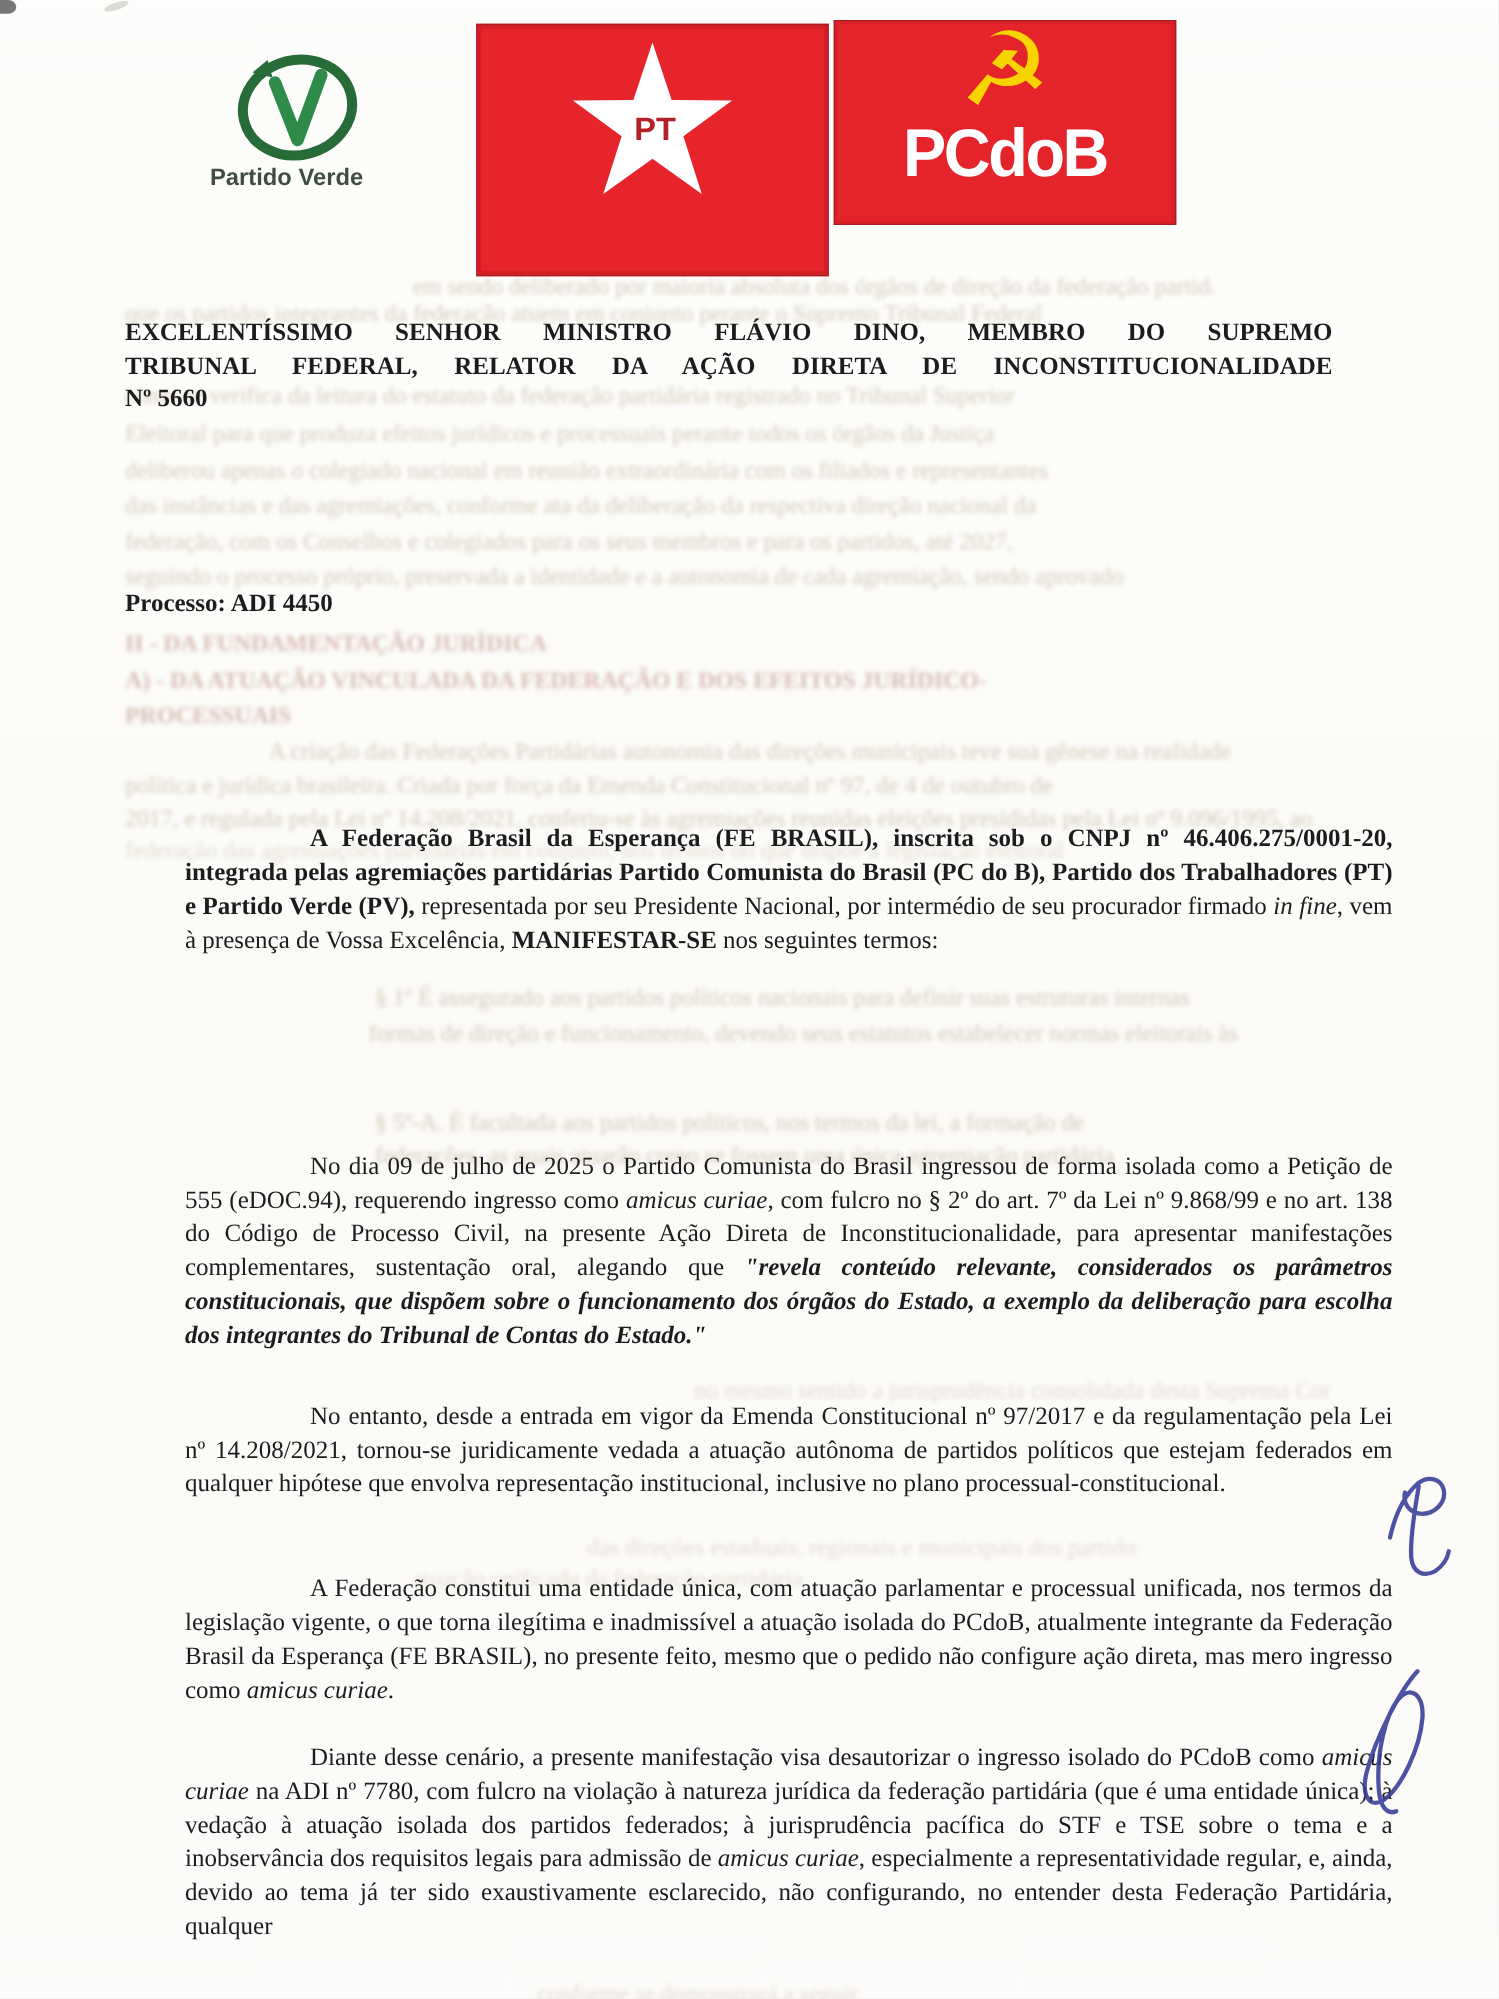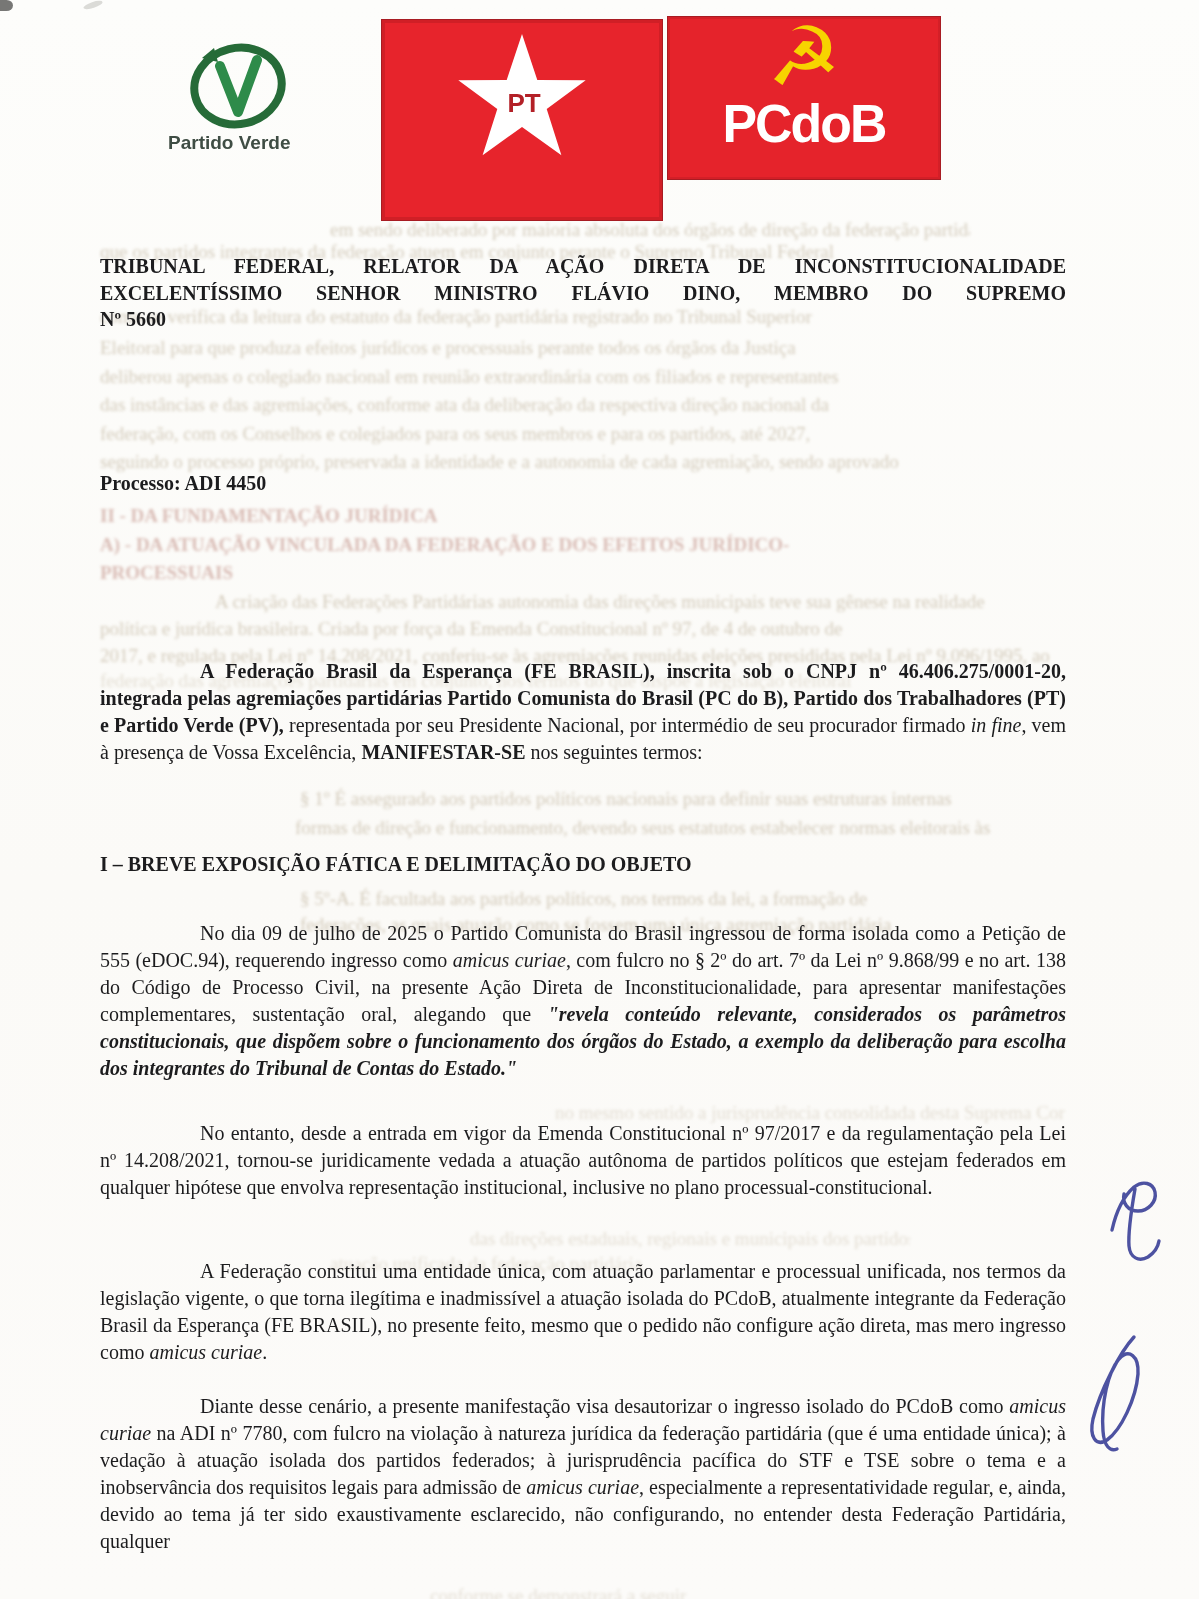--- a/index.html
+++ b/index.html
@@ -23,21 +23,21 @@
     border:1px solid #a81c23;box-shadow:inset 0 0 0 2px rgba(140,15,20,.18);
     text-align:center;}
   .hammer-sickle{display:block;margin-top:-8px;font-family:"DejaVu Sans",sans-serif;
     font-size:82px;line-height:96px;color:#f7d400;}
   .pcdob-label{display:block;margin-top:-12px;font-family:"Liberation Sans",sans-serif;
     font-weight:bold;font-size:54px;line-height:60px;color:#ffffff;letter-spacing:-2px;
     transform:scaleX(.96);}
   
   .tblock{position:absolute;left:100px;width:966px;font-size:20px;line-height:27px;
     text-align:justify;}
-  .para{text-indent:100px;}
+  .para{text-indent:100px;margin-left:48px;}
   .hline{font-weight:bold;text-align:justify;text-align-last:justify;line-height:26.5px;}
   .hline.last{text-align-last:left;}
   .bold{font-weight:bold;}
   .run.b{font-weight:bold;}
   .run.i{font-style:italic;}
   .run.bi{font-weight:bold;font-style:italic;}
   
   .ghost{position:absolute;font-size:19px;line-height:24px;white-space:nowrap;
     overflow:hidden;color:#97835f;opacity:.40;filter:blur(1.6px);pointer-events:none;}
   .ghost.strong{color:#b3766b;opacity:.48;font-weight:bold;}
@@ -97,30 +97,29 @@
   <div class="ghost" style="top:787px;left:300px;width:758px;">§ 1º É assegurado aos partidos políticos nacionais para definir suas estruturas internas</div>
   <div class="ghost" style="top:816px;left:295px;width:762px;">formas de direção e funcionamento, devendo seus estatutos estabelecer normas eleitorais às</div>
   <div class="ghost" style="top:887px;left:300px;width:755px;">§ 5º-A. É facultada aos partidos políticos, nos termos da lei, a formação de</div>
   <div class="ghost" style="top:913px;left:300px;width:748px;">federações, as quais atuarão como se fossem uma única agremiação partidária</div>
   <div class="ghost vfaint" style="top:1101px;left:555px;width:510px;">no mesmo sentido a jurisprudência consolidada desta Suprema Corte</div>
   <div class="ghost vfaint" style="top:1227px;left:470px;width:440px;">das direções estaduais, regionais e municipais dos partidos</div>
   <div class="ghost vfaint" style="top:1252px;left:330px;width:420px;">atuação unificada da federação partidária</div>
   <div class="ghost vfaint" style="top:1584px;left:430px;width:305px;">conforme se demonstrará a seguir</div>
 
   <div class="tblock" style="top:253px;">
+    <div class="hline">EXCELENTÍSSIMO SENHOR MINISTRO FLÁVIO DINO, MEMBRO DO SUPREMO</div>
     <div class="hline">TRIBUNAL FEDERAL, RELATOR DA AÇÃO DIRETA DE INCONSTITUCIONALIDADE</div>
-    <div class="hline">EXCELENTÍSSIMO SENHOR MINISTRO FLÁVIO DINO, MEMBRO DO SUPREMO</div>
     <div class="hline last">Nº 5660</div>
   </div>
 
   <div class="tblock bold" style="top:470px;text-align:left;">Processo: ADI 4450</div>
 
   <div class="tblock para" style="top:658px;"><span class="run b">A Federação Brasil da Esperança (FE BRASIL), inscrita sob o CNPJ nº 46.406.275/0001-20, integrada pelas agremiações partidárias Partido Comunista do Brasil (PC do B), Partido dos Trabalhadores (PT) e Partido Verde (PV), </span><span class="run r">representada por seu Presidente Nacional, por intermédio de seu procurador firmado </span><span class="run i">in fine</span><span class="run r">, vem à presença de Vossa Excelência, </span><span class="run b">MANIFESTAR-SE</span><span class="run r"> nos seguintes termos:</span></div>
 
-  <div class="tblock bold" style="top:851px;text-align:left;">I – BREVE EXPOSIÇÃO FÁTICA E DELIMITAÇÃO DO OBJETO</div>
 
   <div class="tblock para" style="top:920px;"><span class="run r">No dia 09 de julho de 2025 o Partido Comunista do Brasil ingressou de forma isolada como a Petição de 555 (eDOC.94), requerendo ingresso como </span><span class="run i">amicus curiae</span><span class="run r">, com fulcro no § 2º do art. 7º da Lei nº 9.868/99 e no art. 138 do Código de Processo Civil, na presente Ação Direta de Inconstitucionalidade, para apresentar manifestações complementares, sustentação oral, alegando que </span><span class="run bi">"revela conteúdo relevante, considerados os parâmetros constitucionais, que dispõem sobre o funcionamento dos órgãos do Estado, a exemplo da deliberação para escolha dos integrantes do Tribunal de Contas do Estado."</span></div>
 
   <div class="tblock para" style="top:1120px;"><span class="run r">No entanto, desde a entrada em vigor da Emenda Constitucional nº 97/2017 e da regulamentação pela Lei nº 14.208/2021, tornou-se juridicamente vedada a atuação autônoma de partidos políticos que estejam federados em qualquer hipótese que envolva representação institucional, inclusive no plano processual-constitucional.</span></div>
 
   <div class="tblock para" style="top:1258px;"><span class="run r">A Federação constitui uma entidade única, com atuação parlamentar e processual unificada, nos termos da legislação vigente, o que torna ilegítima e inadmissível a atuação isolada do PCdoB, atualmente integrante da Federação Brasil da Esperança (FE BRASIL), no presente feito, mesmo que o pedido não configure ação direta, mas mero ingresso como </span><span class="run i">amicus curiae</span><span class="run r">.</span></div>
 
   <div class="tblock para" style="top:1393px;"><span class="run r">Diante desse cenário, a presente manifestação visa desautorizar o ingresso isolado do PCdoB como </span><span class="run i">amicus curiae</span><span class="run r"> na ADI nº 7780, com fulcro na violação à natureza jurídica da federação partidária (que é uma entidade única); à vedação à atuação isolada dos partidos federados; à jurisprudência pacífica do STF e TSE sobre o tema e a inobservância dos requisitos legais para admissão de </span><span class="run i">amicus curiae</span><span class="run r">, especialmente a representatividade regular, e, ainda, devido ao tema já ter sido exaustivamente esclarecido, não configurando, no entender desta Federação Partidária, qualquer</span></div>
 
   <svg class="handwriting" width="1199" height="1599" viewBox="0 0 1199 1599">

